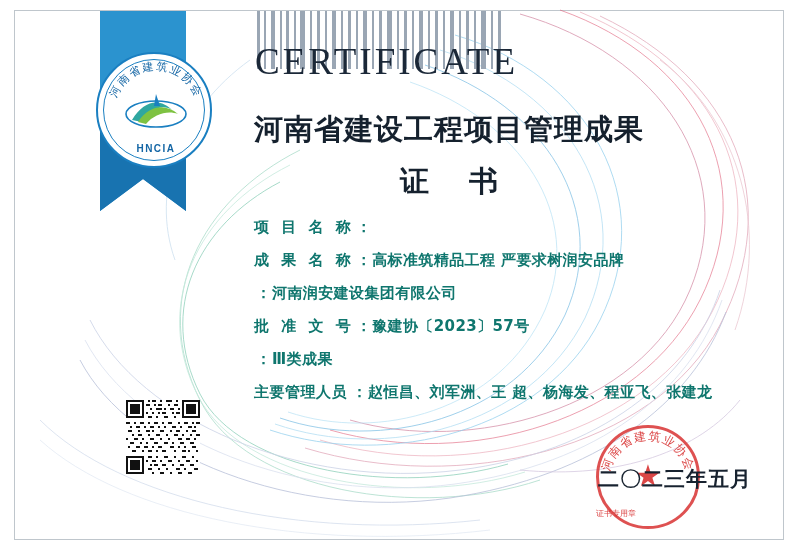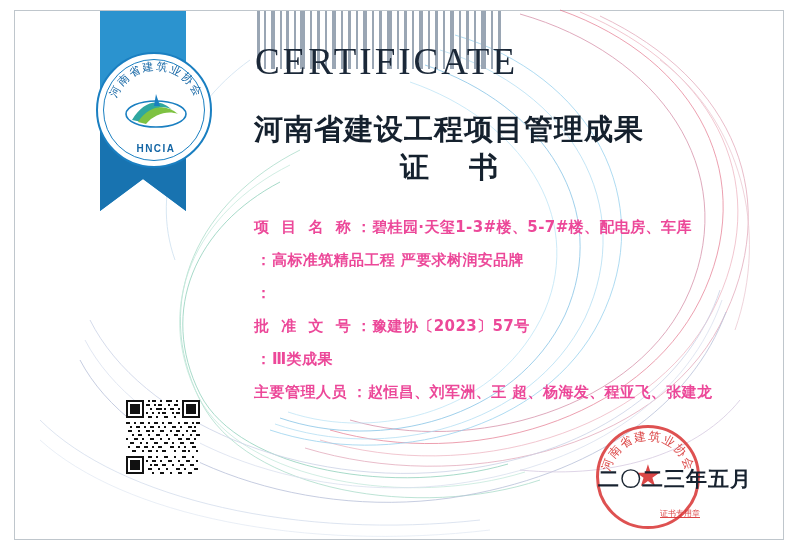--- a/index.html
+++ b/index.html
@@ -122,41 +122,41 @@
     top: 110px;
     font-size: 29px;
     font-weight: bold;
     letter-spacing: 1px;
     color: #15212e;
     font-family: "DejaVu Sans", "Liberation Sans", sans-serif;
   }
   .cert-cn-2 {
     position: absolute;
     left: 400px;
-    top: 148px;
+    top: 162px;
     font-size: 29px;
     font-weight: bold;
     letter-spacing: 40px;
     color: #15212e;
     font-family: "DejaVu Sans", "Liberation Sans", sans-serif;
   }
 
   
   .fields {
     position: absolute;
     left: 254px;
     top: 218px;
     width: 520px;
   }
   .field-row {
     display: flex;
     align-items: flex-start;
     margin-bottom: 14px;
     font-size: 15px;
-    color: #ec4899;
+    color: #0f766e;
     font-family: "DejaVu Sans", "Liberation Sans", sans-serif;
   }
   .field-label {
     font-weight: bold;
     white-space: nowrap;
     letter-spacing: 3.5px;
     min-width: 96px;
   }
   .field-colon {
     font-weight: bold;
@@ -217,25 +217,24 @@
     width: 104px;
     height: 104px;
     font-size: 9px;
     color: #d83232;
   }
   .seal-bottom {
     position: absolute;
     left: 0;
     bottom: 10px;
     width: 104px;
-    text-align: right;
+    text-align: left;
     font-size: 8px;
     color: #d83232;
     opacity: .9;
-    text-decoration: underline;
   }
 
   
   .date {
     position: absolute;
     left: 598px;
     top: 465px;
     font-size: 21px;
     font-weight: bold;
     letter-spacing: 1px;
@@ -341,28 +340,29 @@
   </div>
 
   <div class="cert-en">CERTIFICATE</div>
   <div class="cert-cn-1">河南省建设工程项目管理成果</div>
   <div class="cert-cn-2">证书</div>
 
   <div class="fields">
     <div class="field-row">
       <span class="field-label">项 目 名 称</span>
       <span class="field-colon">：</span>
-      <span class="field-value">碧桂园·天玺1-3#楼、5-7#楼、配电房、车库</span>
     </div>
     <div class="field-row">
+      <span class="field-label">成 果 名 称</span>
       <span class="field-colon">：</span>
       <span class="field-value">高标准筑精品工程 严要求树润安品牌</span>
     </div>
     <div class="field-row">
       <span class="field-colon">：</span>
+      <span class="field-value">河南润安建设集团有限公司</span>
     </div>
     <div class="field-row">
       <span class="field-label">批 准 文 号</span>
       <span class="field-colon">：</span>
       <span class="field-value">豫建协〔2023〕57号</span>
     </div>
     <div class="field-row">
       <span class="field-colon">：</span>
       <span class="field-value">Ⅲ类成果</span>
     </div>

